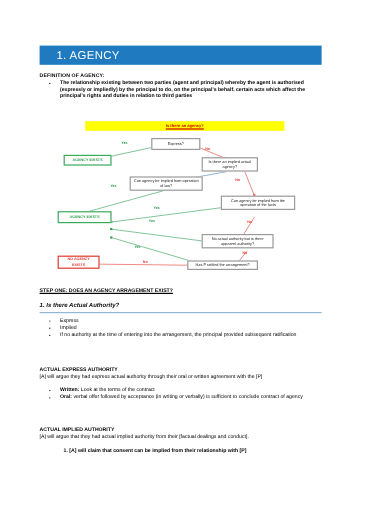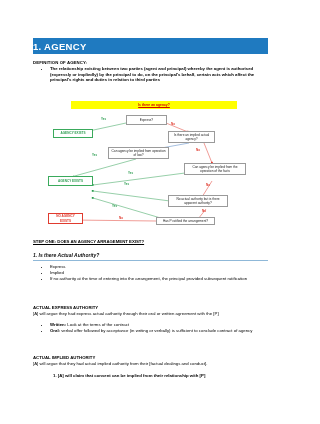--- a/index.html
+++ b/index.html
@@ -23,22 +23,22 @@
     position:absolute;
     left:33px;top:38px;
     width:235px;height:16px;
     background:#1f7ac0;
     display:flex;align-items:center;
   }
   .banner-title{
     color:#ffffff;
     font-size:9.5px;
     letter-spacing:.3px;
-    padding-left:0;
-    font-weight:700;
+    padding-left:14px;
+    font-weight:400;
   }
 
   
   .def-label{
     position:absolute;left:33px;top:60px;
     font-size:4.3px;font-weight:bold;letter-spacing:.1px;
   }
   .def-list{
     position:absolute;left:41px;top:66px;width:222px;
     margin:0;padding:0 0 0 9px;

